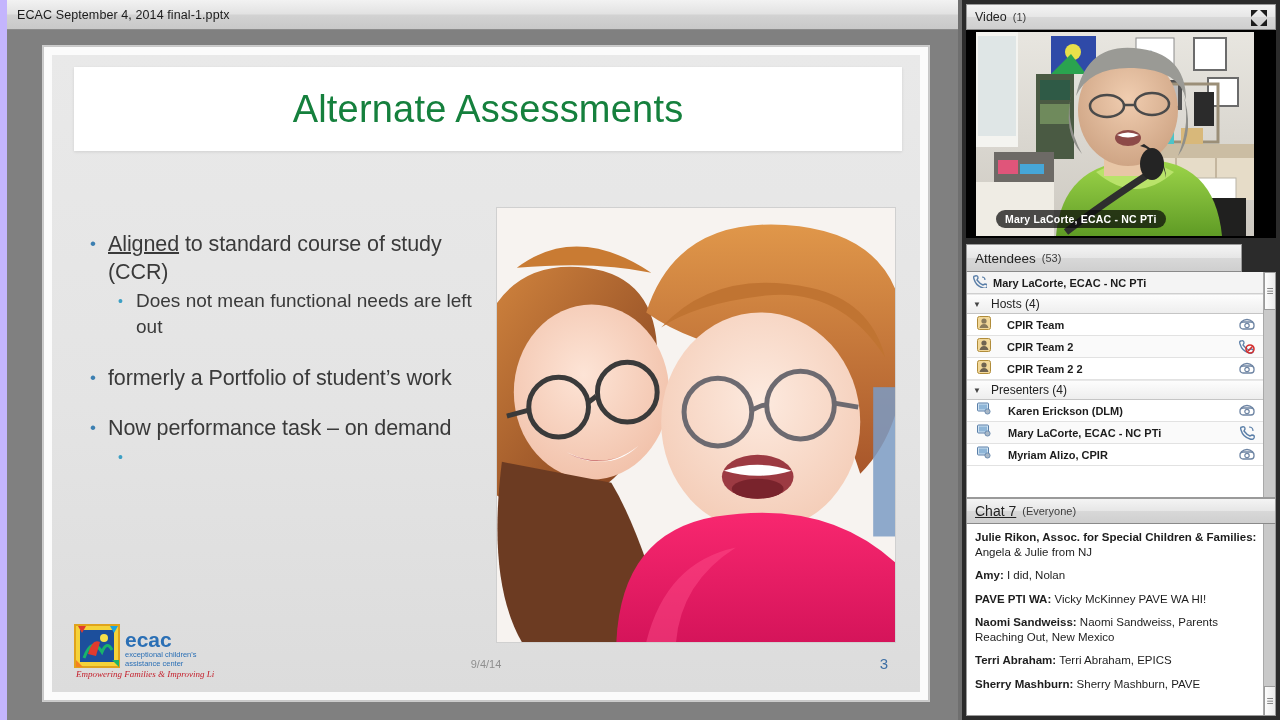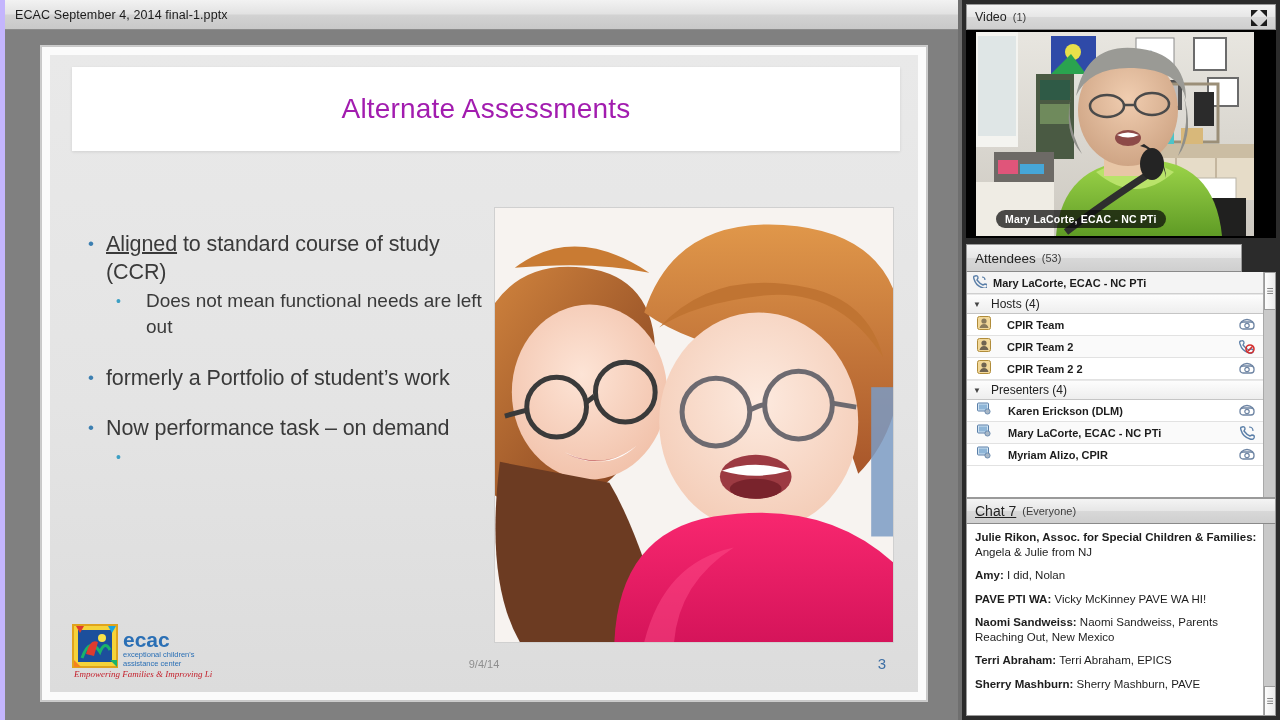--- a/index.html
+++ b/index.html
@@ -8,21 +8,21 @@
     background: #000;
     font-family: "Liberation Sans", sans-serif;
     overflow: hidden;
   }
   #app { position: relative; width: 1280px; height: 720px; background: #1a1a1a; }
 
   
   #left-pane {
     position: absolute; left: 0; top: 0; width: 958px; height: 720px;
     background: #808080;
-    border-left: 5px solid #c4b5fd;
+    border-left: 7px solid #c4b5fd;
   }
   #titlebar {
     position: absolute; left: 0; top: 0; width: 958px; height: 30px;
     background: linear-gradient(to bottom,#f2f2f2 0%,#e2e2e2 48%,#d2d2d2 52%,#c9c9c9 100%);
     border-bottom: 1px solid #8c8c8c;
     display: flex; align-items: center;
   }
   #titlebar .tb-text {
     font-size: 12.5px; color: #1b1b1b; padding-left: 10px;
     letter-spacing: .1px; white-space: nowrap;
@@ -39,39 +39,39 @@
     background: linear-gradient(to bottom,#e9e9e9 0%,#e4e4e4 55%,#dcdcdc 100%);
   }
 
   .title-box {
     position: absolute; left: 22px; top: 12px; width: 828px; height: 84px;
     background: #fff;
     box-shadow: 0 1px 3px rgba(0,0,0,.10);
     display: flex; align-items: center; justify-content: center;
   }
   .title-box .title-text {
-    font-size: 28px; color: #a21caf; font-weight: 400; letter-spacing: .2px;
+    font-size: 38px; color: #15803d; font-weight: 400; letter-spacing: .2px;
     font-family: "Liberation Sans", sans-serif;
   }
 
   .bullets { position: absolute; left: 34px; top: 175px; width: 405px; }
   .b1 { display: flex; margin-bottom: 0px; }
   .b1 > .dot {
     color: #3c7fb1; font-size: 17px; line-height: 28px; width: 22px;
     flex: 0 0 22px; text-align: left; padding-left: 4px;
   }
   .b1 > .txt {
     font-size: 21.5px; line-height: 28px; color: #3a3a3a; letter-spacing: -.1px;
   }
   .b2 { display: flex; margin-top: 2px; padding-left: 28px; }
   .b2 > .dot {
     color: #3c9fc4; font-size: 14px; line-height: 26px; width: 22px;
     flex: 0 0 22px; text-align: left; padding-left: 4px;
   }
-  .b2 > .txt { font-size: 19px; line-height: 26px; color: #3a3a3a; margin-left: 12px; }
+  .b2 > .txt { font-size: 19px; line-height: 26px; color: #3a3a3a; }
   .gap-lg { height: 24px; }
   .gap-md { height: 22px; }
   u.ul { text-decoration: underline; text-underline-offset: 1px; }
 
   .photo {
     position: absolute; left: 444px; top: 152px; width: 400px; height: 436px;
     border: 1px solid #d0d0d0;
     overflow: hidden; background:#f6f2ef;
   }
   .photo svg { display: block; width: 100%; height: 100%; }

